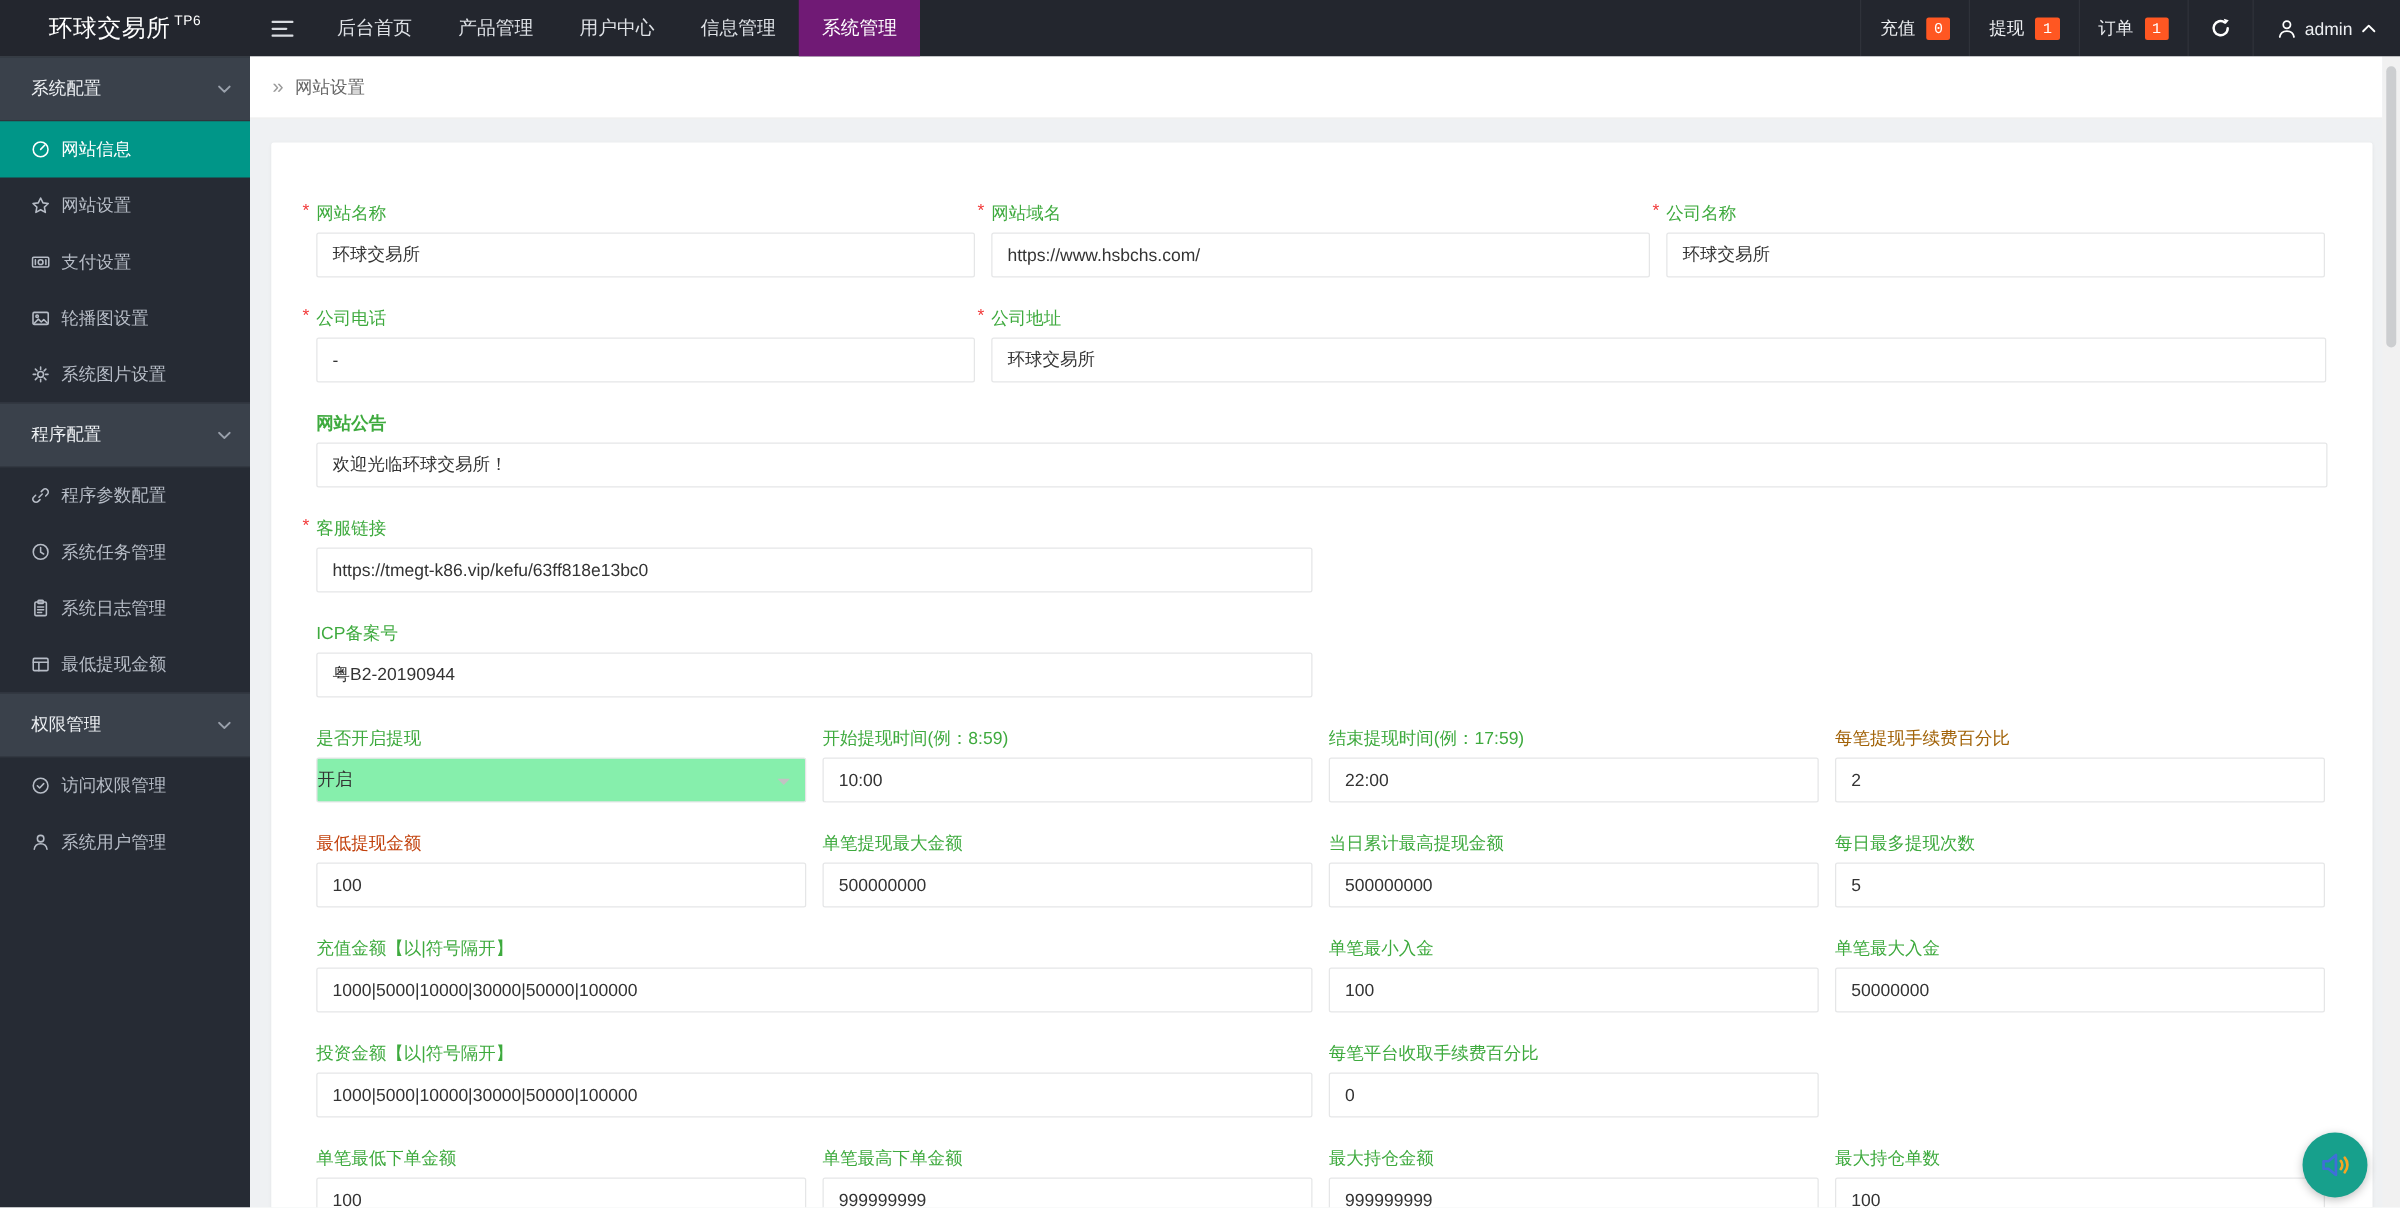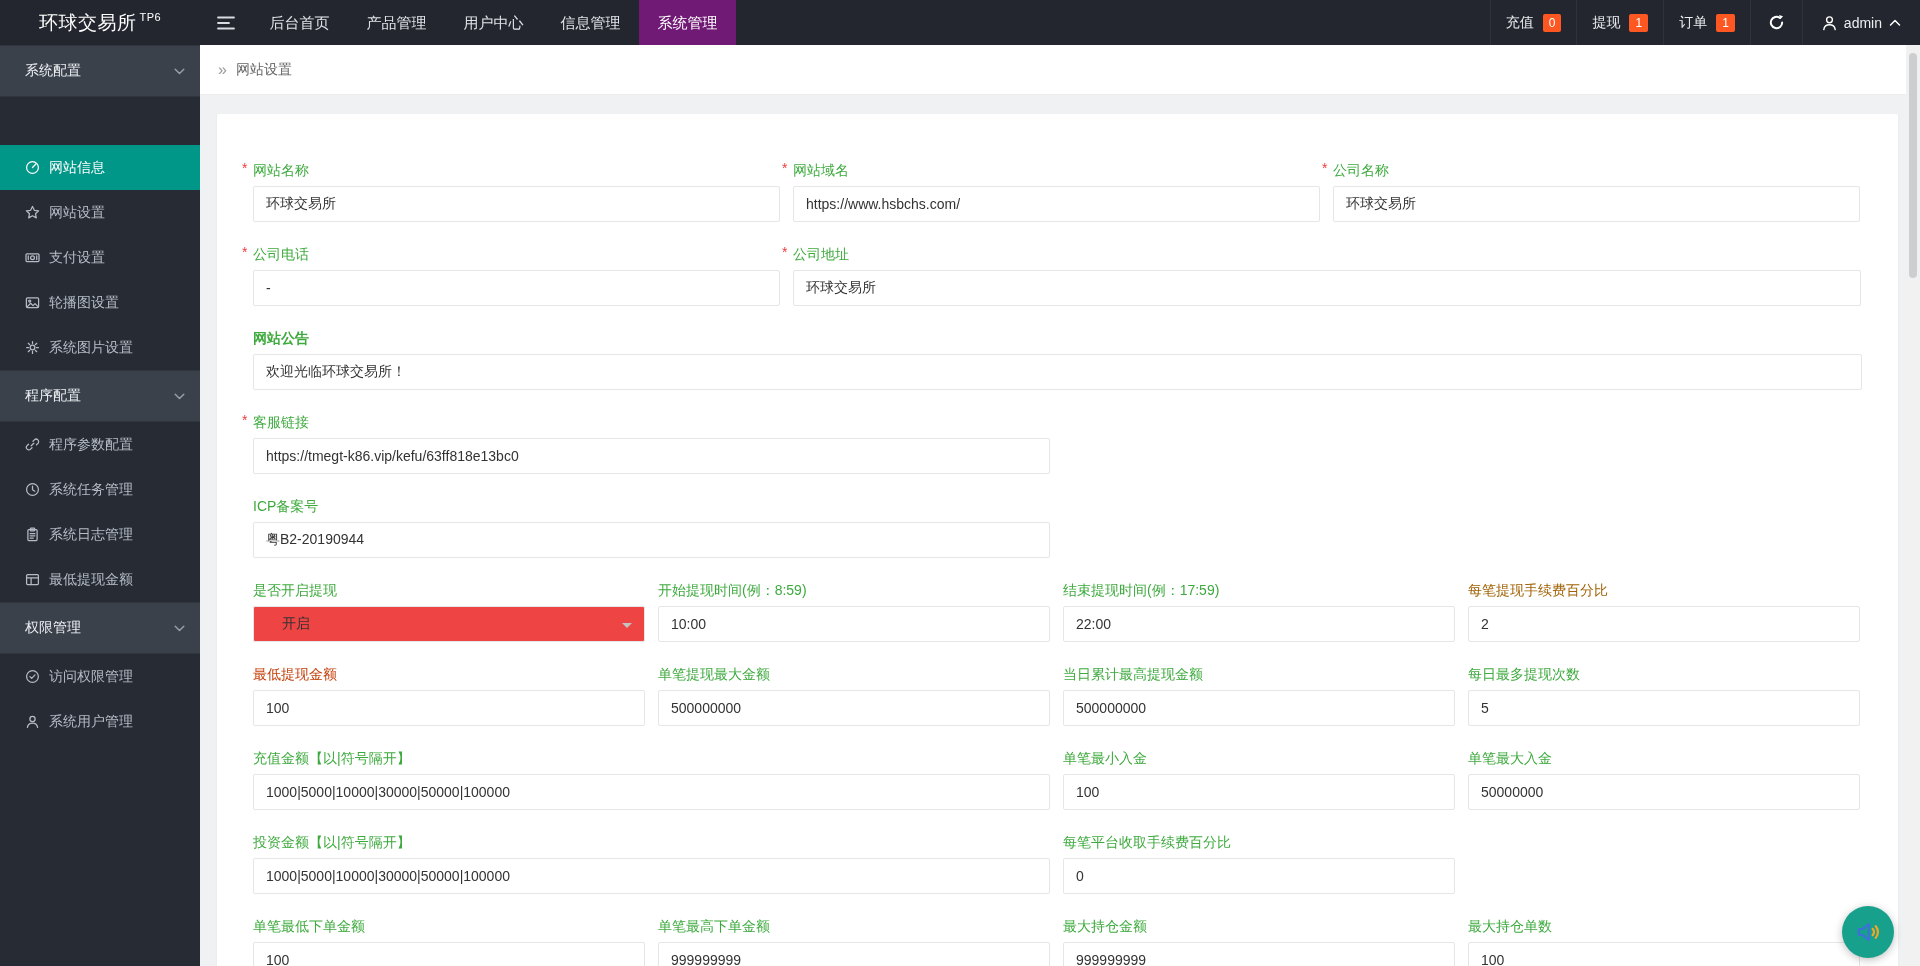--- a/index.html
+++ b/index.html
@@ -24,36 +24,36 @@
   .trefresh{display:flex;align-items:center;padding:0 17px;border-left:1px solid rgba(255,255,255,.06);cursor:pointer;}
   .tuser{display:flex;align-items:center;gap:7px;padding:0 19px;border-left:1px solid rgba(255,255,255,.06);cursor:pointer;}
   .icn{display:inline-flex;align-items:center;justify-content:center;}
   .icn svg{display:block;}
 
   
   .sidebar{position:absolute;top:45px;left:0;width:200px;bottom:0;background:#262b34;overflow:hidden;}
   .side-header{height:52px;display:flex;align-items:center;padding:0 15px 0 25px;background:#3a414b;color:#eef1f4;font-size:14px;cursor:pointer;box-shadow:inset 0 1px 0 rgba(0,0,0,.18), inset 0 -1px 0 rgba(0,0,0,.18);}
   .side-header .chev{margin-left:auto;}
   .side-item{height:45px;display:flex;align-items:center;padding-left:25px;gap:9px;color:#b6bcc6;font-size:14px;cursor:pointer;}
-  .side-item.active{background:#009688;color:#fff;margin-top:48px;}
+  .side-item.active{background:#009688;color:#fff;}
 
   
   .main{position:absolute;left:200px;top:45px;right:14px;bottom:0;background:#eff1f3;overflow:hidden;}
   .crumbbar{height:49px;background:#fff;border-bottom:1px solid #ececec;display:flex;align-items:center;padding-left:18px;gap:9px;color:#666;font-size:14px;}
   .crumb-icon{color:#9a9a9a;font-size:16px;line-height:1;}
   .card{margin:19px 8px 0 17px;background:#fff;border-radius:2px;box-shadow:0 1px 3px rgba(0,0,0,.05);padding:47px 36px 40px;height:920px;box-sizing:border-box;}
 
   
   .form-row{display:flex;gap:13px;margin-bottom:23px;}
   .ffield{flex:0 0 auto;}
   .w3{width:527px}.w4{width:392px}.w2{width:797px}.w23{width:1068px}.wfull{width:1609px}
   .flabel{position:relative;font-size:14px;line-height:19px;margin-bottom:6px;}
   .req{position:absolute;left:-11px;top:-2px;color:#f23b3b;font-size:14px;}
   .finput{width:100%;height:36px;box-sizing:border-box;border:1px solid #e5e6e7;border-radius:2px;padding:0 12px;font-size:14px;color:#333;background:#fff;font-family:inherit;outline:none;}
-  .fselect{position:relative;height:36px;box-sizing:border-box;border:1px solid #e5e6e7;border-radius:2px;display:flex;align-items:center;padding:0 28px;font-size:14px;color:#333;background:#ef4444;cursor:pointer;}
+  .fselect{position:relative;height:36px;box-sizing:border-box;border:1px solid #e5e6e7;border-radius:2px;display:flex;align-items:center;padding:0 0;font-size:14px;color:#333;background:#86efac;cursor:pointer;}
   .fselect .arrow{position:absolute;right:12px;top:16px;width:0;height:0;border:5px solid transparent;border-top-color:#c2c2c2;}
 
   
   .scroll-strip{position:absolute;right:0;top:45px;width:14px;bottom:0;background:#f1f1f1;}
   .scroll-thumb{position:absolute;left:3px;top:8px;width:8px;height:225px;background:#ccced0;border-radius:4px;cursor:pointer;}
 
   
   .fab{position:absolute;left:1842px;top:906px;width:52px;height:52px;border-radius:50%;display:flex;align-items:center;justify-content:center;cursor:pointer;box-shadow:0 2px 8px rgba(0,0,0,.25);}
 </style>
 </head>
@@ -78,21 +78,21 @@
       </span>
     </div>
     <nav class="nav-tabs">
         <div class="nav-tab">后台首页</div>
         <div class="nav-tab">产品管理</div>
         <div class="nav-tab">用户中心</div>
         <div class="nav-tab">信息管理</div>
         <div class="nav-tab active" style="background: #701a75;">系统管理</div>
       </nav>
     <div class="topbar-right">
-      <div style="display:flex;align-items:stretch;">
+      <div style="display:flex;align-items:stretch;font-family:Liberation Mono, monospace;">
           <div class="tstat">
             <span>充值</span>
             <span class="badge" style="background: rgb(255, 87, 34);">0</span>
           </div>
           <div class="tstat">
             <span>提现</span>
             <span class="badge" style="background: rgb(255, 87, 34);">1</span>
           </div>
           <div class="tstat">
             <span>订单</span>

